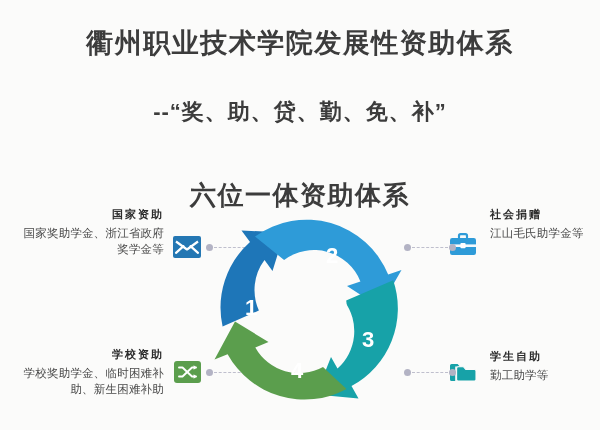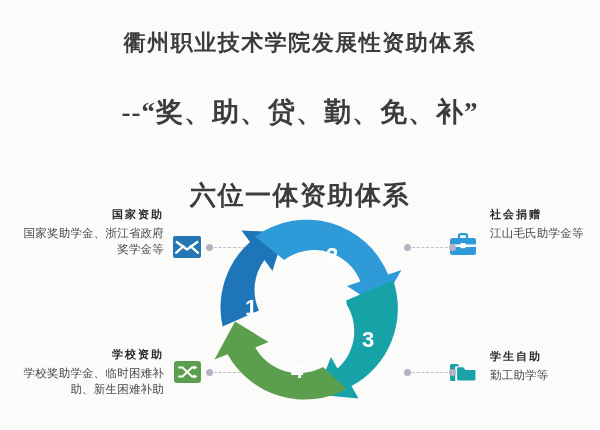--- a/index.html
+++ b/index.html
@@ -23,42 +23,41 @@
 
   
   .title-block {
     position: absolute;
     left: 0;
     top: 26px;
     width: 600px;
     text-align: center;
   }
   .main-title {
-    font-size: 22px;
+    font-size: 27px;
     font-weight: bold;
     letter-spacing: 1.5px;
     color: #3c3c3c;
     line-height: 34px;
     white-space: nowrap;
   }
   .subtitle-block {
     position: absolute;
     left: 0;
     top: 92px;
     width: 600px;
     text-align: center;
   }
   .subtitle-line1 {
-    font-size: 27px;
+    font-size: 22px;
     font-weight: bold;
     color: #3c3c3c;
     line-height: 40px;
     letter-spacing: 1px;
     white-space: nowrap;
-    font-family: Liberation Serif, serif;
   }
   .subtitle-line2 {
     font-size: 26px;
     font-weight: bold;
     color: #3c3c3c;
     line-height: 38px;
     letter-spacing: 1.5px;
     white-space: nowrap;
     margin-top: 44px;
   }

